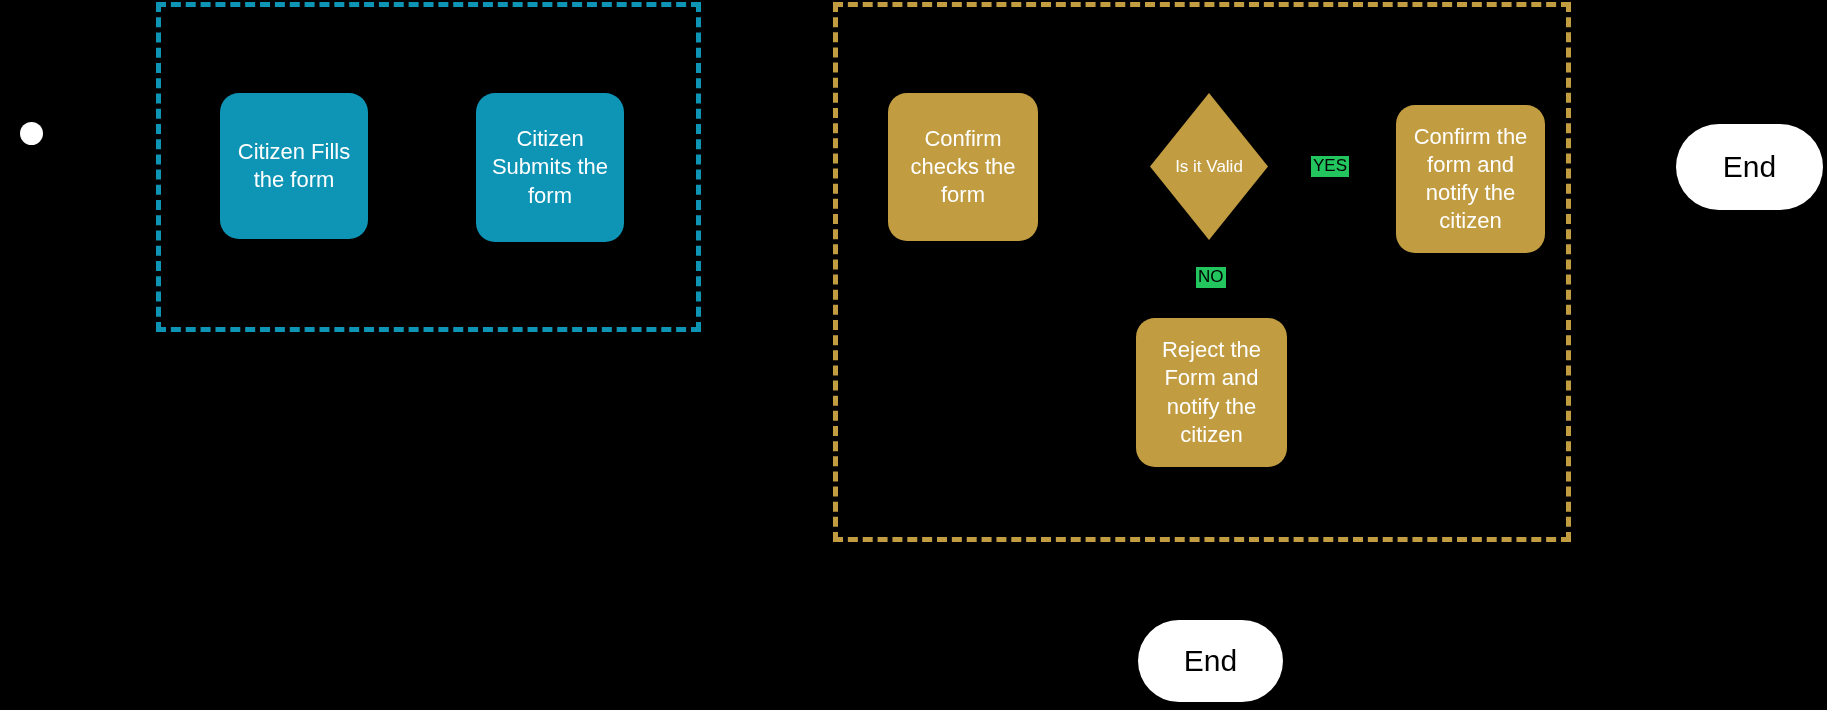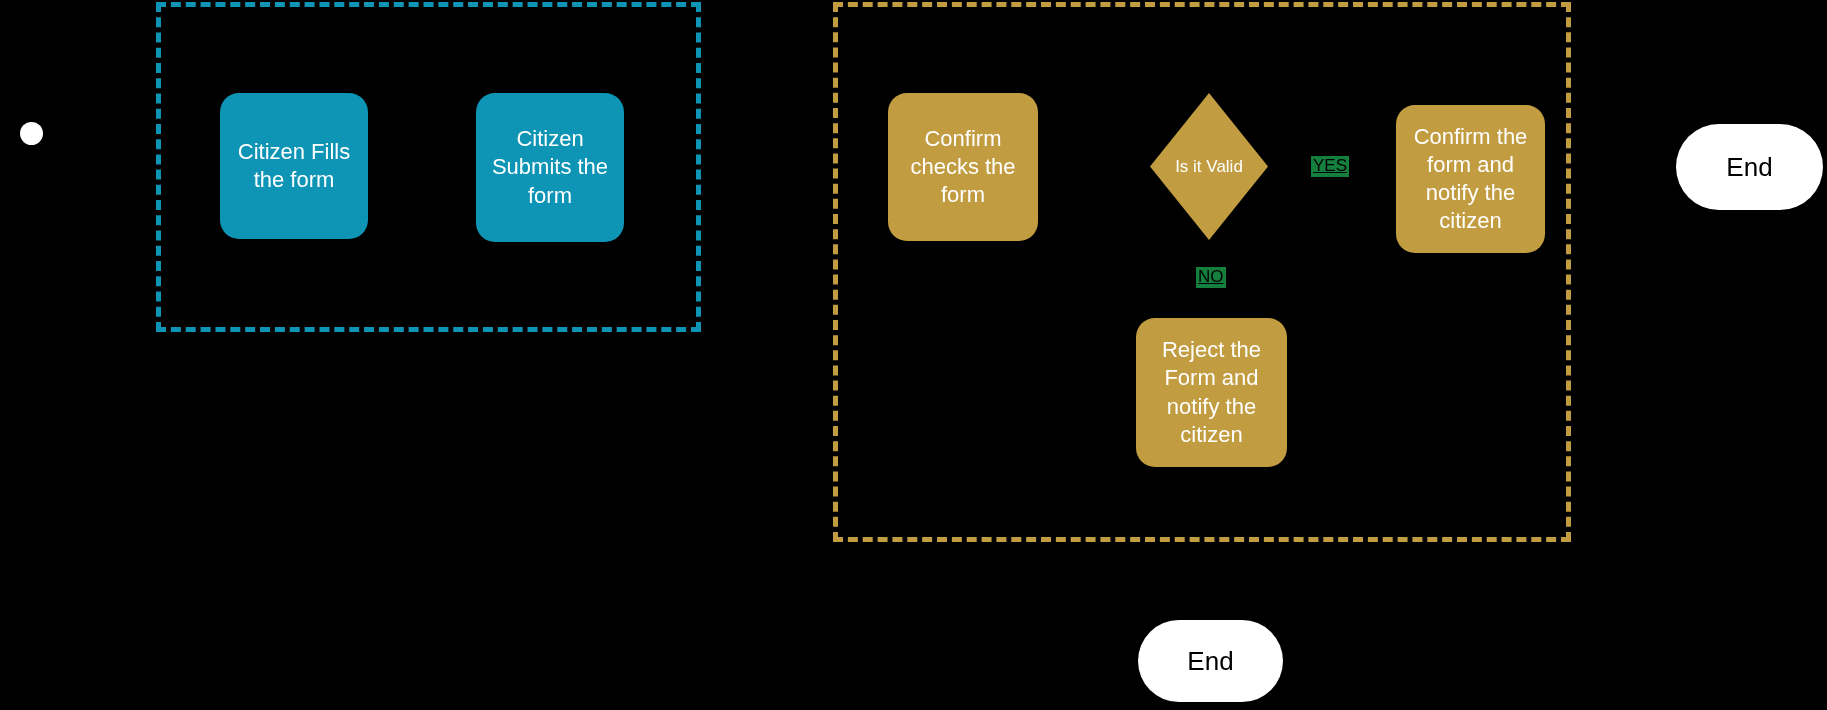--- a/index.html
+++ b/index.html
@@ -75,40 +75,39 @@
     align-items: center;
     justify-content: center;
     text-align: center;
     color: #FFFFFF;
     font-size: 17px;
   }
 
   
   .edge-label {
     position: absolute;
-    background: #15803d;
+    background: #22c55e;
     color: #000000;
     font-size: 17px;
     line-height: 1.1;
     padding: 1px 2px;
     white-space: nowrap;
-    text-decoration: underline;
   }
   .edge-label-yes { left: 1311px; top: 156px; }
   .edge-label-no  { left: 1196px; top: 267px; }
 
   
   .terminal {
     position: absolute;
     background: #FFFFFF;
     color: #000000;
     display: flex;
     align-items: center;
     justify-content: center;
-    font-size: 26px;
+    font-size: 30px;
   }
   .terminal-right  { left: 1676px; top: 124px; width: 147px; height: 86px; border-radius: 43px; }
   .terminal-bottom { left: 1138px; top: 620px; width: 145px; height: 82px; border-radius: 41px; }
 </style>
 </head>
 <body>
 
 <div class="canvas">
 
   <div class="start-event"></div>

